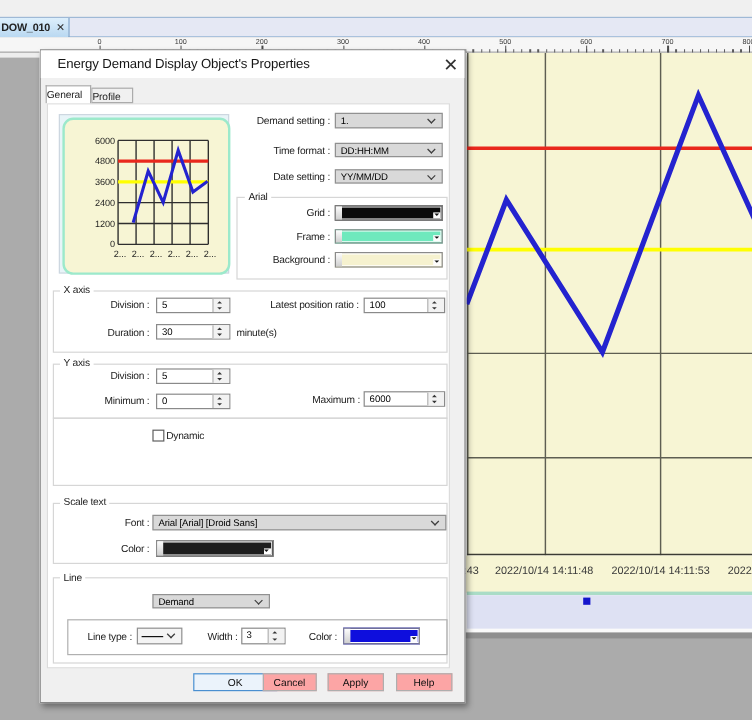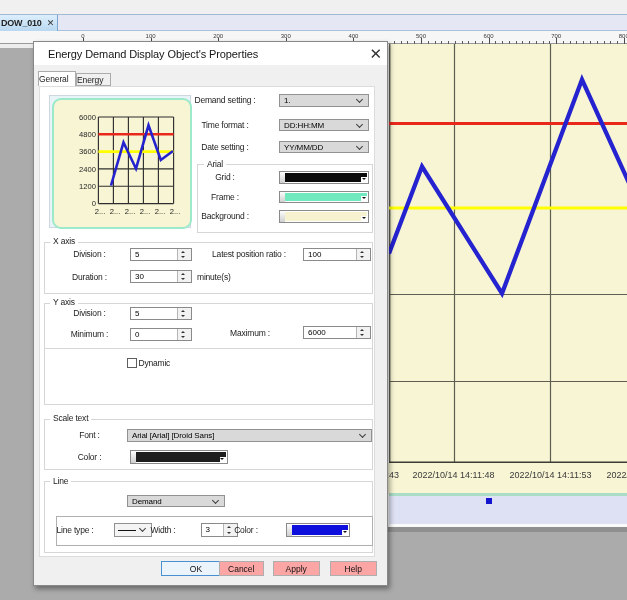--- a/index.html
+++ b/index.html
@@ -24,21 +24,21 @@
 
 
 #dlg{position:absolute;left:33px;top:41px;width:355px;height:545px;background:#f0f0f0;box-sizing:border-box;box-shadow:inset 0 0 0 1px #888, 2px 3px 5px rgba(0,0,0,.38);font-size:10.5px;color:#1c1c1c}
 #dtitlebar{position:absolute;left:1px;top:1px;width:353px;height:23px;background:#fff}
 #page{position:absolute;left:5.5px;top:44.5px;width:336.5px;height:471px;background:#fff;border:1px solid #dcdcdc;box-sizing:border-box}
 #dtitle{position:absolute;left:15px;top:7px;font-size:11px;letter-spacing:-0.1px;color:#151515}
 #dclose{position:absolute;right:6px;top:4px;font-size:15px;color:#333}
 .tabitem{position:absolute;box-sizing:border-box;font-size:8.5px;text-align:left;letter-spacing:-0.1px}
 #tabGeneral{left:5px;top:30px;width:38px;height:15px;background:#fff;border:1px solid #ababab;border-bottom:none;line-height:14px;z-index:2}
 #tabProfile{left:43px;top:32px;width:35px;height:13px;background:#f0f0f0;border:1px solid #ababab;line-height:12px;z-index:1}
-.lbl{position:absolute;text-align:center;white-space:nowrap;line-height:12px;font-size:8.5px;letter-spacing:-0.2px}
+.lbl{position:absolute;text-align:right;white-space:nowrap;line-height:12px;font-size:8.5px;letter-spacing:-0.2px}
 .llbl{position:absolute;text-align:left;white-space:nowrap;line-height:12px;font-size:8.5px;letter-spacing:-0.2px}
 .gbox{position:absolute;border:1px solid #d6d6d6;box-sizing:border-box}
 .glab{position:absolute;background:#fff;padding:0 3px;line-height:9px;z-index:2;font-size:8.5px;letter-spacing:-0.2px}
 .combo{position:absolute;background:#d9d9d9;border:1px solid #919191;box-sizing:border-box;color:#000;padding:2px 0 0 4px;line-height:8px;font-size:8px;letter-spacing:-0.1px}
 .combo i{position:absolute;right:6px;top:2px;width:4px;height:4px;border-right:1.3px solid #3c3c3c;border-bottom:1.3px solid #3c3c3c;transform:rotate(45deg);border-radius:0}
 .spin{position:absolute;background:#fff;border:1px solid #8a8a8a;box-sizing:border-box;padding:2px 0 0 4px;line-height:8px;font-size:8px;color:#000}
 .ud{position:absolute;right:0;top:0;bottom:0;width:13px;background:#f2f2f2;border-left:1px solid #b5b5b5}
 .ud b{position:absolute;left:3.2px;width:0;height:0;border-left:2.6px solid rgba(0,0,0,0);border-right:2.6px solid rgba(0,0,0,0)}
 .ud b.up{top:2.2px;border-bottom:2.8px solid #333}
 .ud b.dn{bottom:2.2px;border-top:2.8px solid #333}
@@ -95,21 +95,21 @@
   <div id="strip1"></div>
   <div id="strip2"></div>
   <div id="leftpad"></div>
 
   <div id="dlg">
     <div id="dtitlebar"></div>
     <div id="page"></div>
     <div id="dtitle">Energy Demand Display Object's Properties</div>
     <div id="dclose">✕</div>
     <div class="tabitem" id="tabGeneral">General</div>
-    <div class="tabitem" id="tabProfile">Energy</div>
+    <div class="tabitem" id="tabProfile">Profile</div>
 
     <div id="preview">
         <div id="pinner"></div>
       <svg width="140" height="129" viewBox="0 0 140 129" style="position:absolute;left:0;top:0">
         <g stroke="#2e2e2e" stroke-width="1.15">
           <line x1="48.4" y1="21" x2="48.4" y2="107.6"></line>
             <line x1="63.4" y1="21" x2="63.4" y2="107.6"></line>
             <line x1="78.4" y1="21" x2="78.4" y2="107.6"></line>
             <line x1="93.4" y1="21" x2="93.4" y2="107.6"></line>
             <line x1="108.4" y1="21" x2="108.4" y2="107.6"></line>

